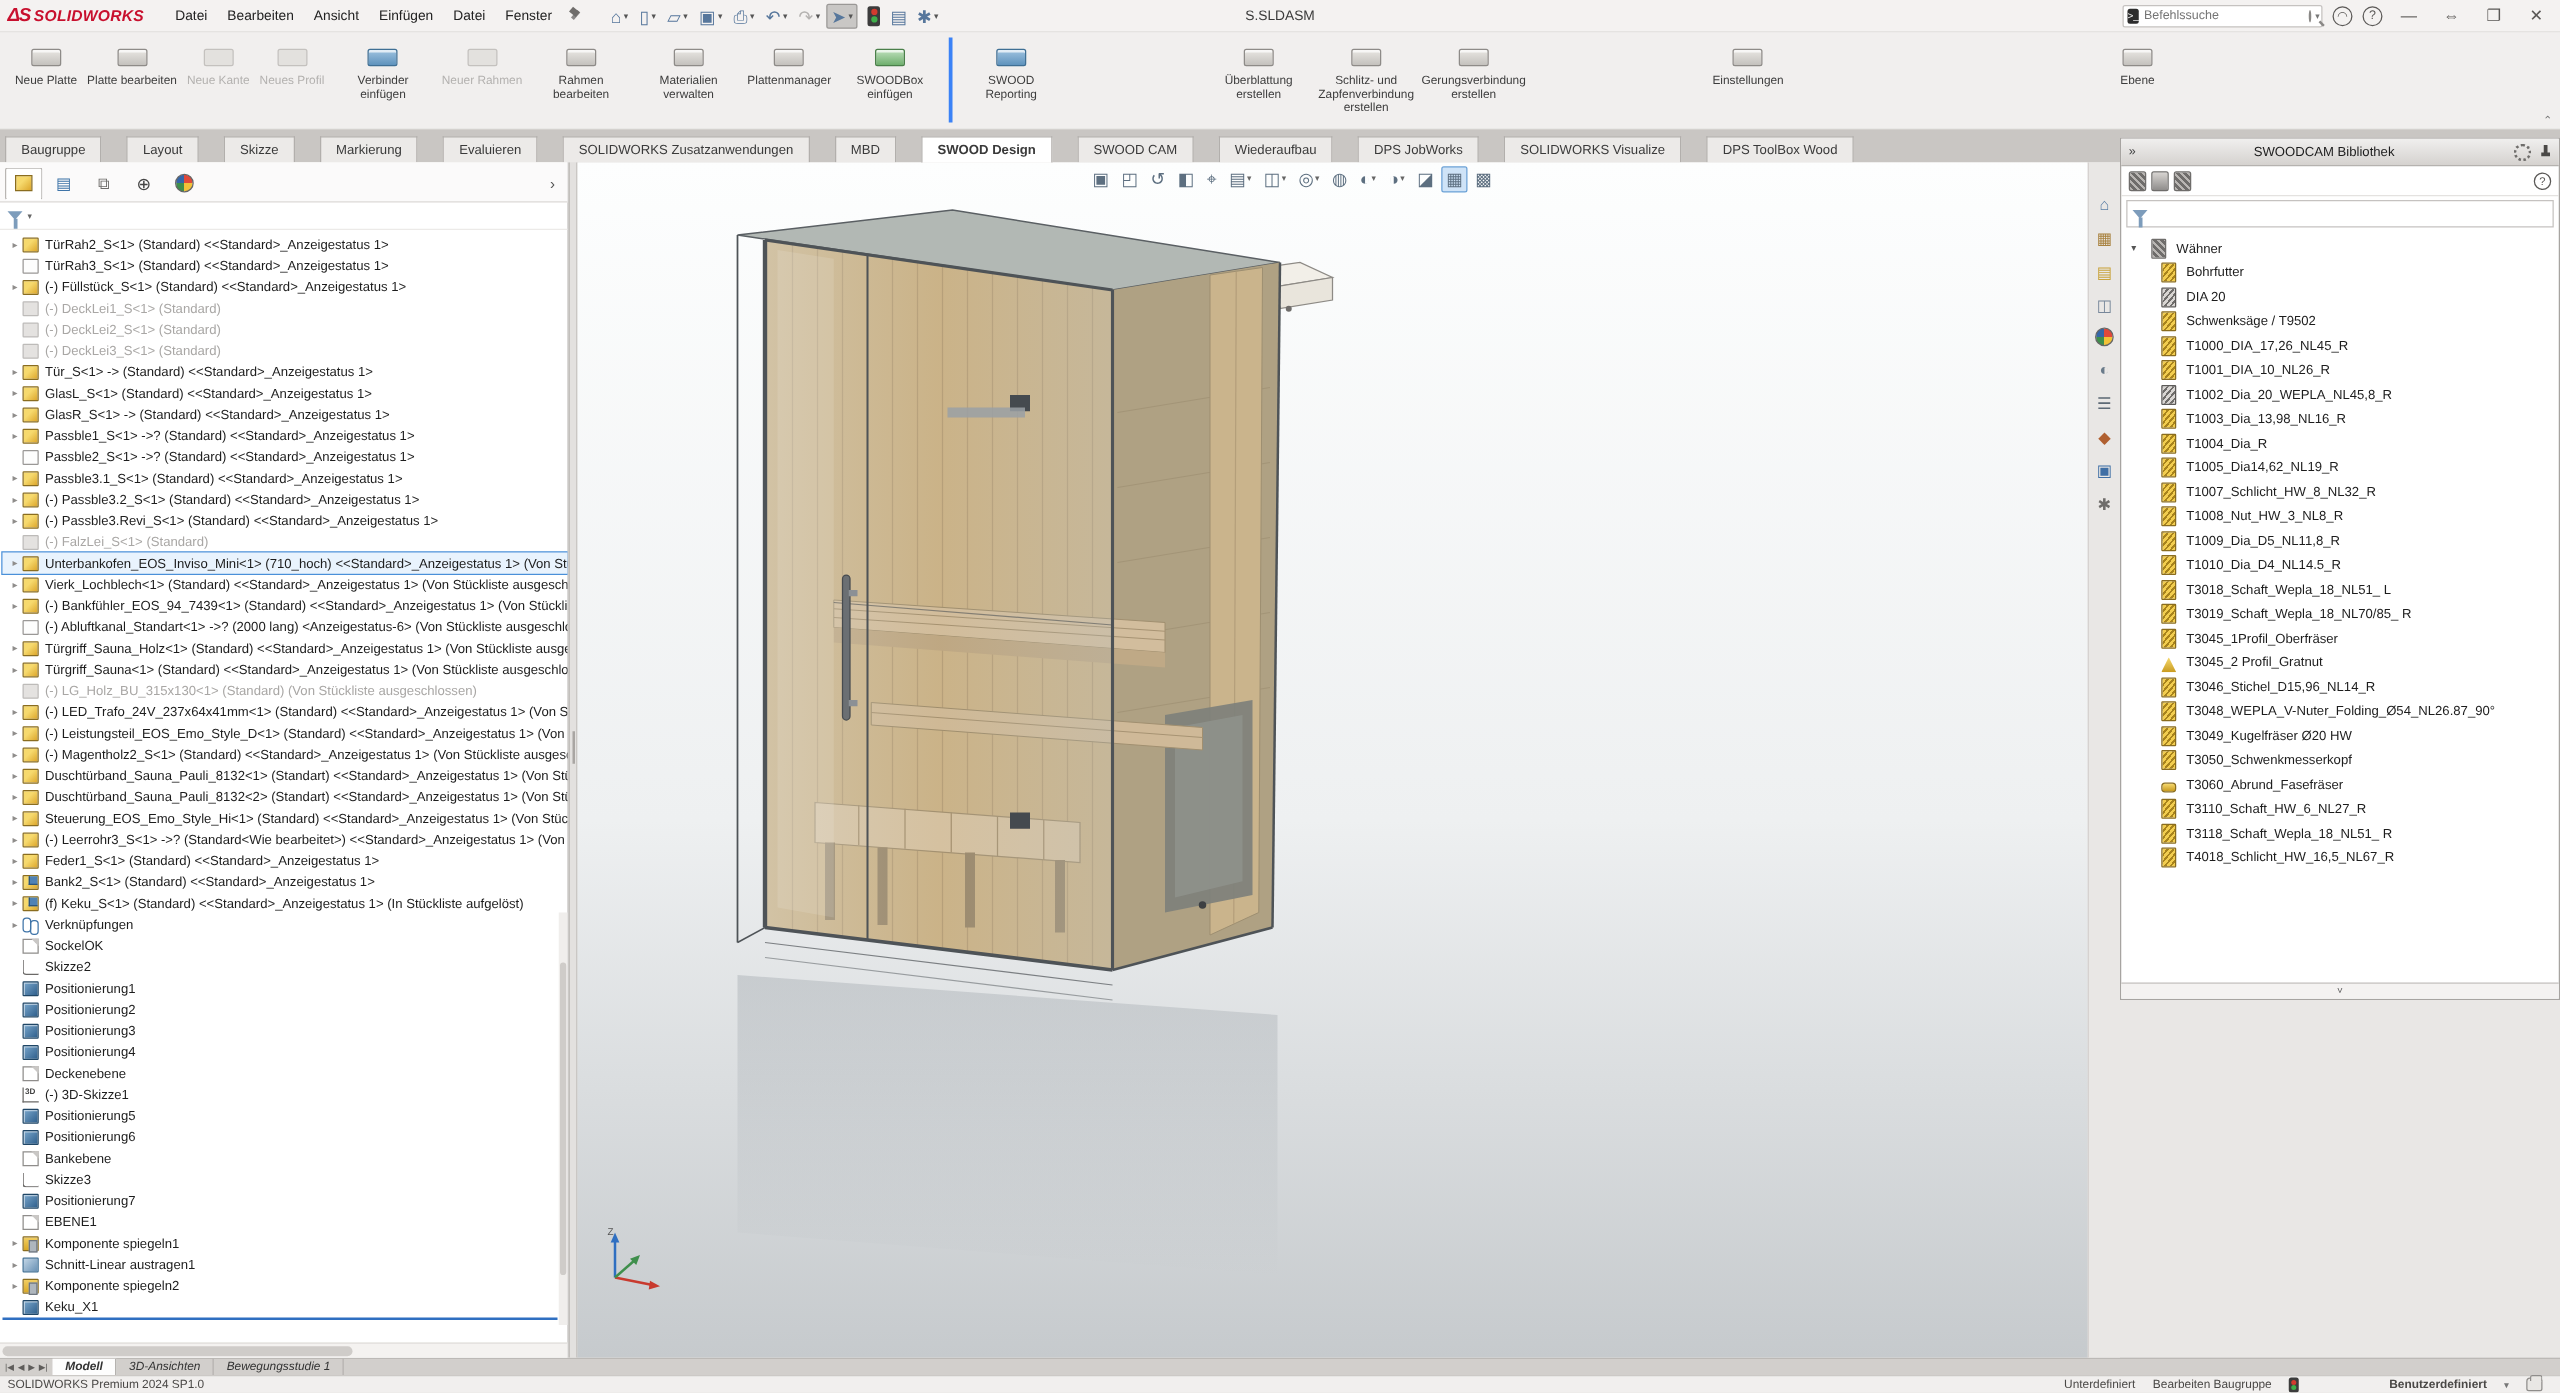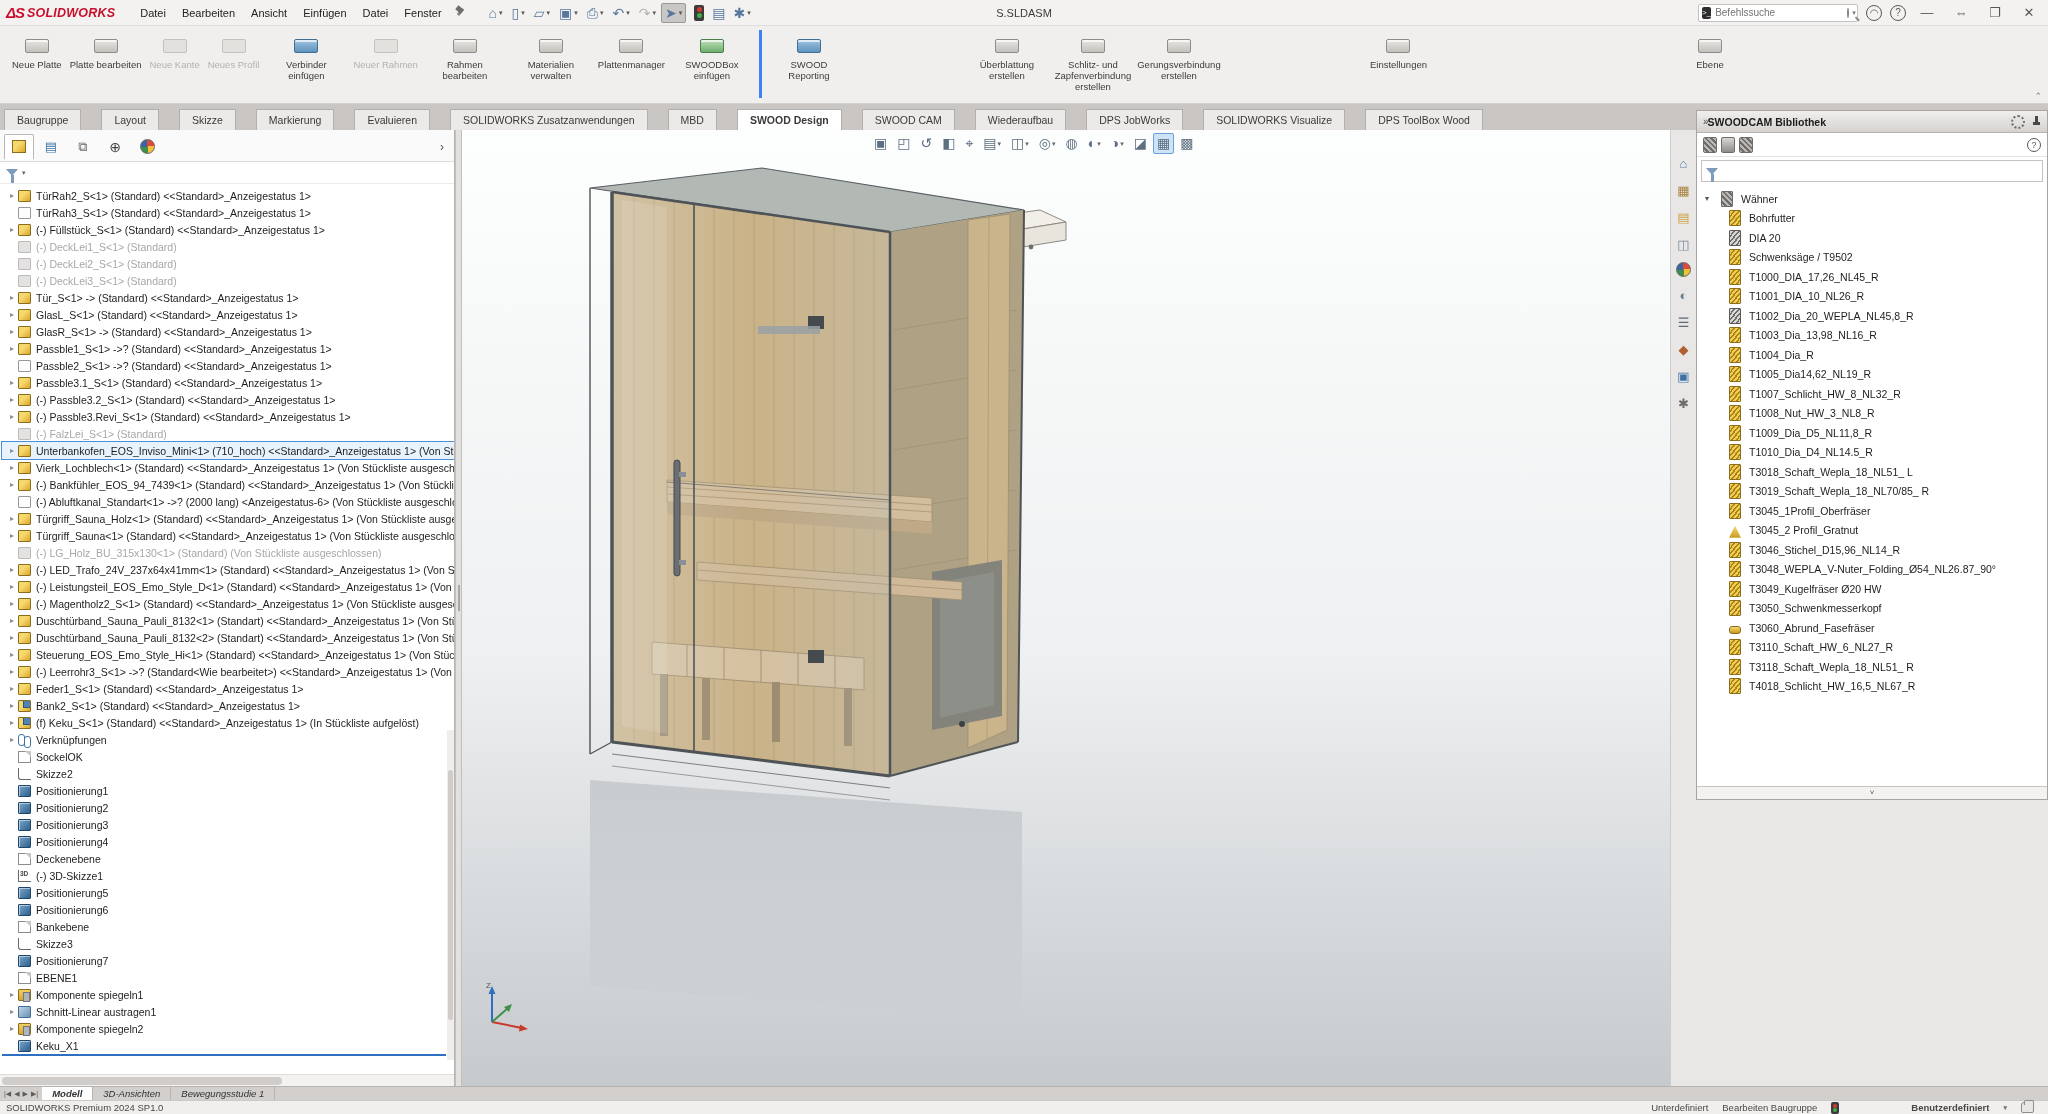--- a/index.html
+++ b/index.html
@@ -114,21 +114,21 @@
 
   
   .taskstrip { width:26px; background:#e9e7e5; border-left:1px solid #cfccc9; display:flex; flex-direction:column; align-items:center; padding-top:24px; gap:9px; }
   .tsicon { width:18px; height:18px; display:flex; align-items:center; justify-content:center; font-size:13px; }
   .tsicon.sphere { border-radius:50%; background:conic-gradient(#e0493a 0 90deg,#f2c238 0 180deg,#3f8f4c 0 270deg,#3566a8 0); width:15px; height:15px; border:1px solid #666; }
 
   
   .right-panel { position:absolute; top:-20px; right:0; width:352px; height:690px; background:#fff; border:1px solid #a7a4a1; display:flex; flex-direction:column; z-index:10; }
   .rp-header { height:22px; background:linear-gradient(180deg,#f0efee,#d5d2cf); border-bottom:1px solid #b5b2af; display:flex; align-items:center; padding:0 6px; }
   .rp-header .chev { color:#444; font-size:10px; letter-spacing:-1px; }
-  .rp-title { flex:1; text-align:left; font-weight:bold; font-size:10.5px; color:#1c1c1c; }
+  .rp-title { flex:1; text-align:center; font-weight:normal; font-size:10.5px; color:#1c1c1c; }
   .rp-gear { width:14px; height:14px; border-radius:50%; border:2.5px dotted #6f6d6b; margin-right:6px; }
   .rp-pin { width:10px; height:12px; position:relative; }
   .rp-pin::before { content:""; position:absolute; left:4px; top:0; width:3px; height:7px; background:#4a4846; }
   .rp-pin::after { content:""; position:absolute; left:2px; top:6px; width:7px; height:3px; background:#4a4846; }
   .rp-toolbar { height:24px; display:flex; align-items:center; gap:4px; padding:0 6px; border-bottom:1px solid #e4e2e0; }
   .rp-tool { width:14px; height:16px; background:repeating-linear-gradient(45deg,#b9b6b3 0 2px,#6f6d6b 2px 4px); border:1px solid #6f6d6b; border-radius:2px; }
   .rp-tool.t2 { background:linear-gradient(180deg,#d8d5d2,#8f8d8b); }
   .rp-help { margin-left:auto; }
   .rp-filter { height:22px; margin:3px 4px; border:1px solid #c5c2c0; display:flex; align-items:center; padding:0 4px; }
   .rp-tree { flex:1; overflow:hidden; padding-top:4px; }

